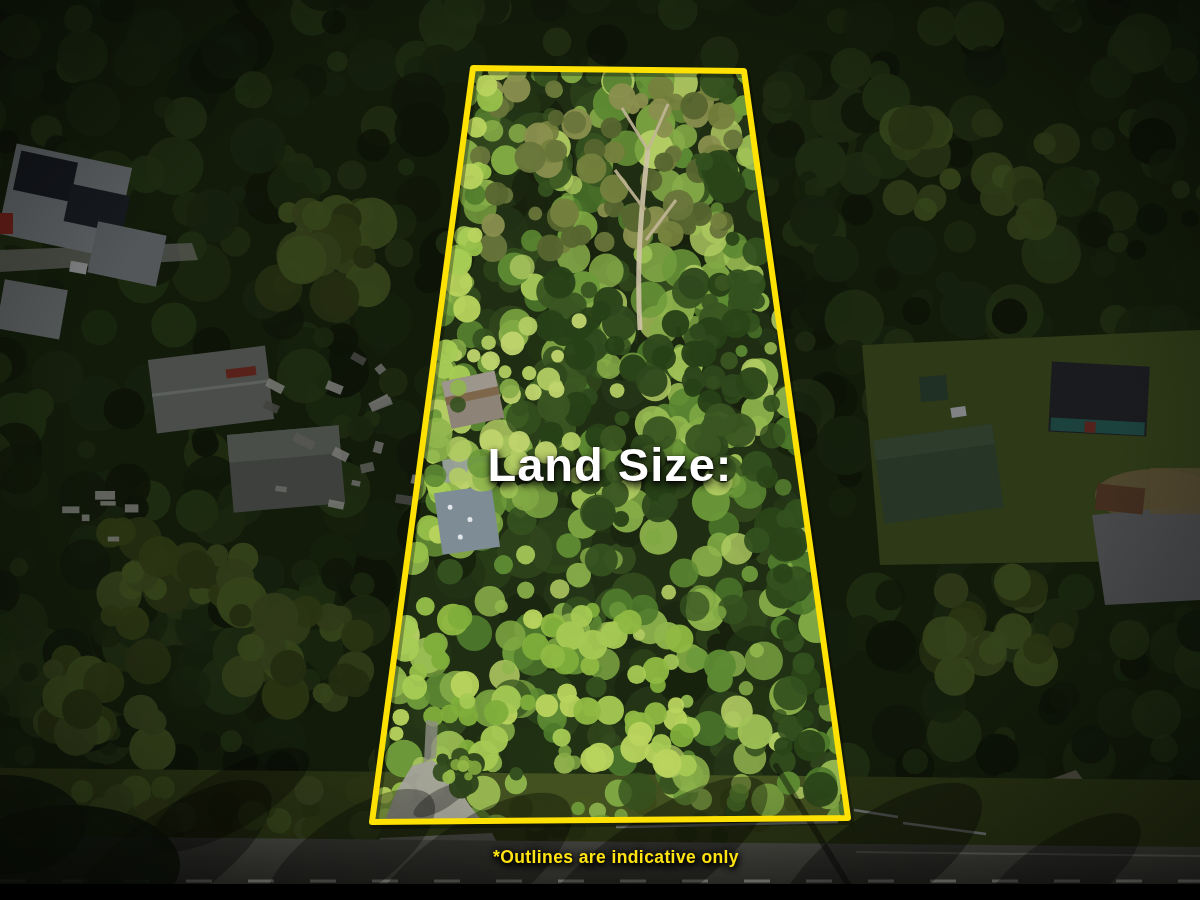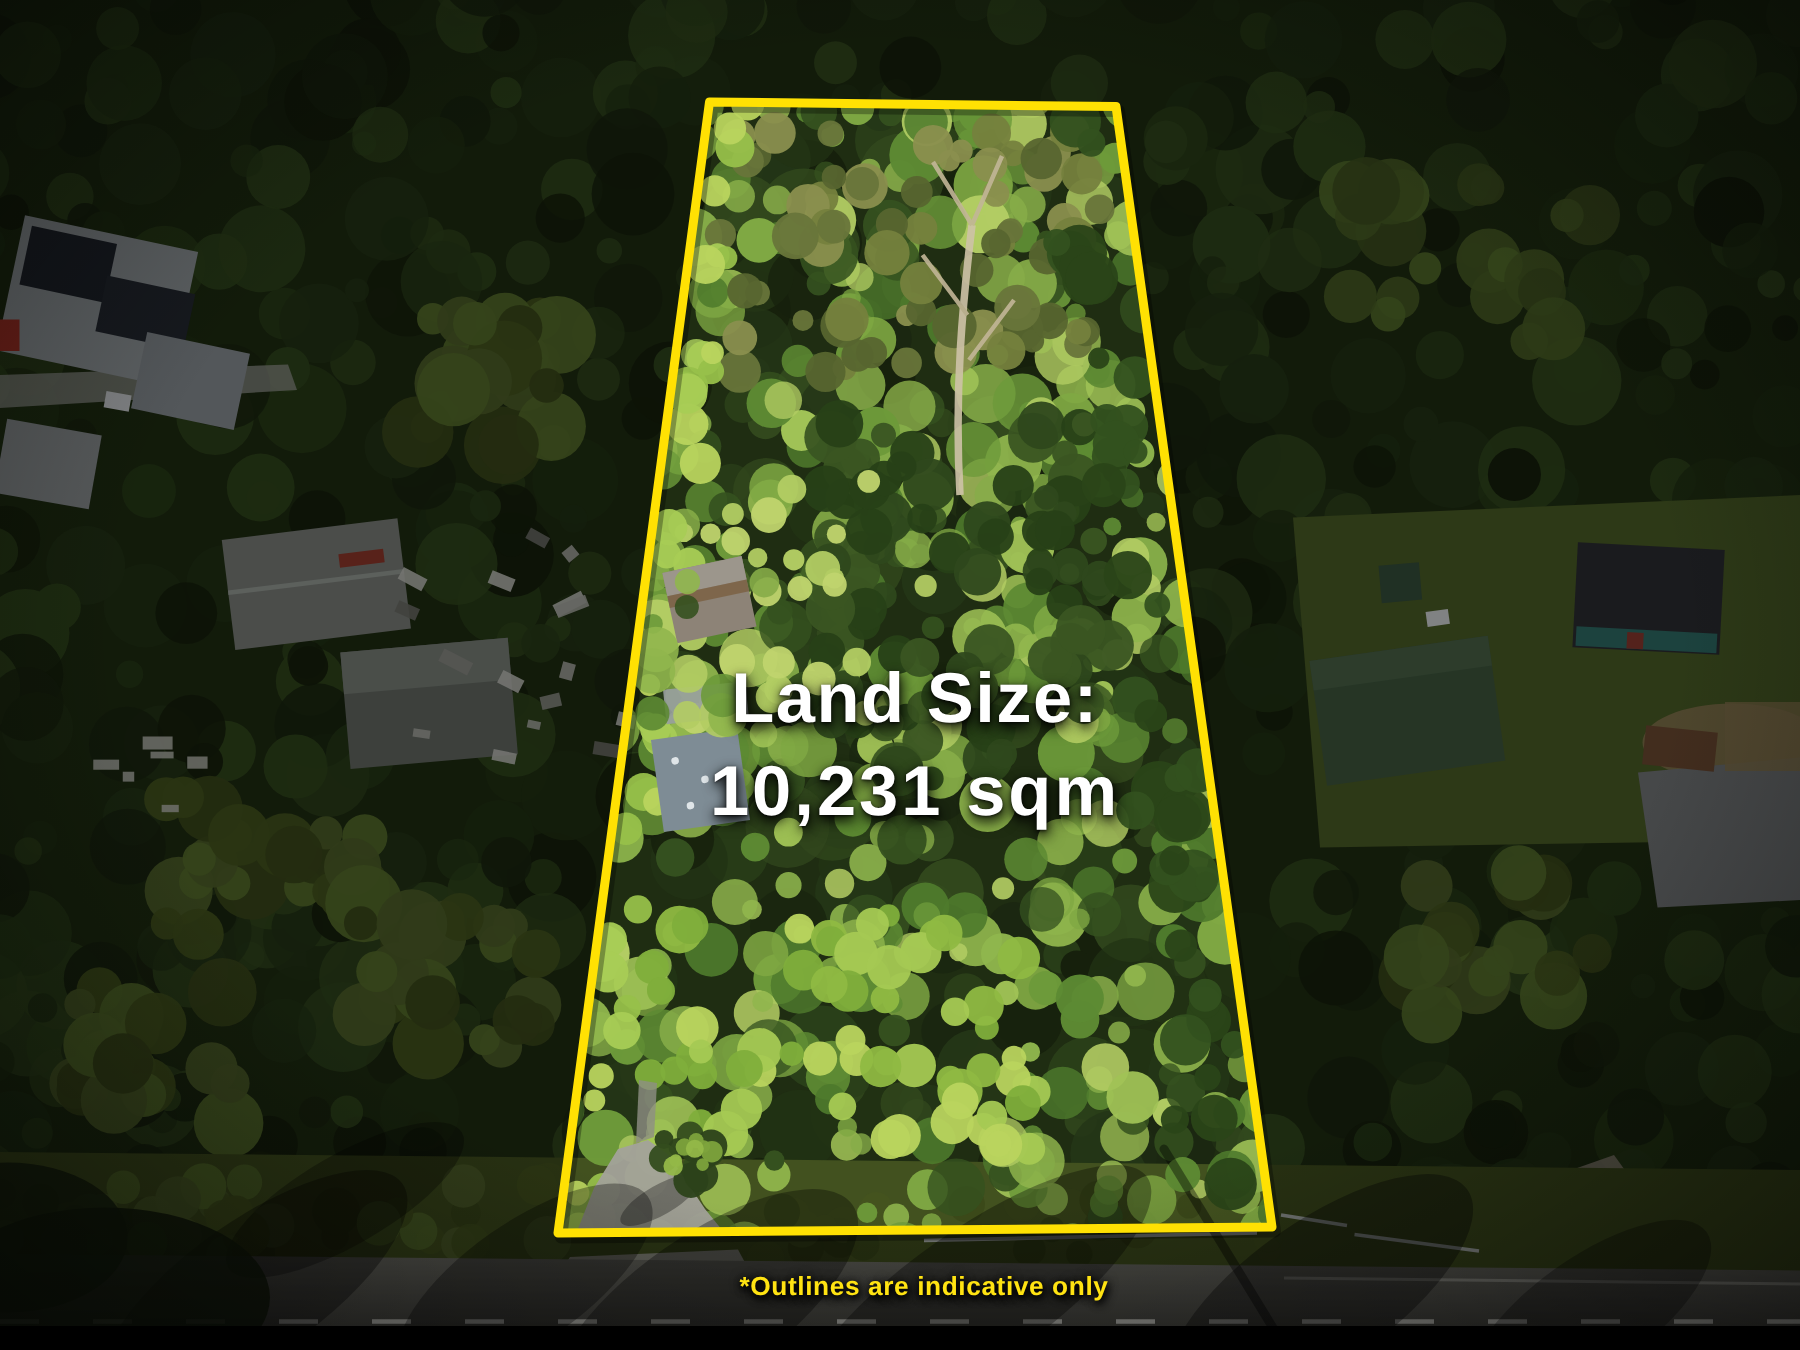--- a/index.html
+++ b/index.html
@@ -1979,16 +1979,15 @@
 
     <path d="M0,0 H1200 V900 H0 Z M473,68 L744,71 L848,818 L372,822 Z" fill="#000" opacity="0.4" fill-rule="evenodd"></path>
     <rect x="0" y="0" width="1200" height="900" fill="url(#vig)"></rect>
 
     <path d="M473,68 L744,71 L848,818 L372,822 Z" transform="translate(2,3)" fill="none" stroke="#000" stroke-width="8" opacity="0.3" stroke-linejoin="round"></path>
     <path d="M473,68 L744,71 L848,818 L372,822 Z" fill="none" stroke-width="6" stroke-linejoin="round" stroke-linecap="round" stroke="#FFE103"></path>
   </svg>
 
   <div class="land-size" style="color: rgb(255, 255, 255);">
     <div class="label">Land Size:</div>
-    <div class="value">10,231 sqm</div>
   </div>
   <div class="disclaimer" style="color: rgb(255, 227, 18); text-align: right;">*Outlines are indicative only</div>
 </div>
 
 </body></html>

